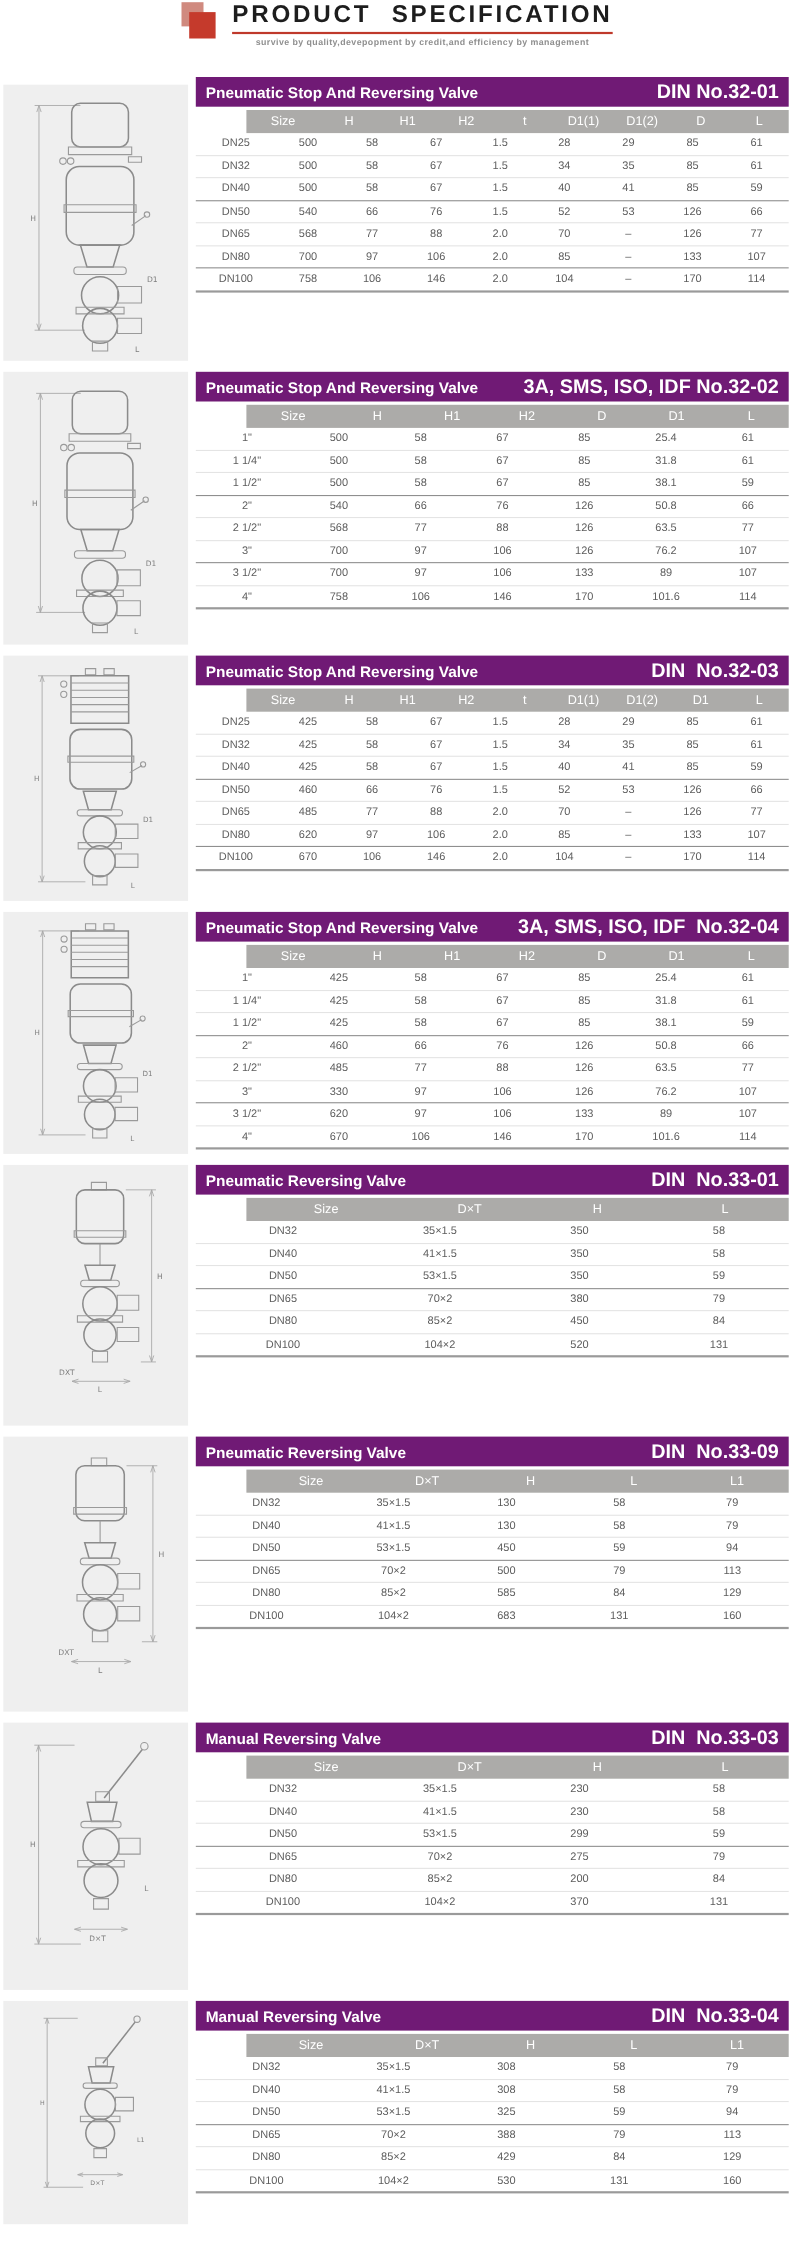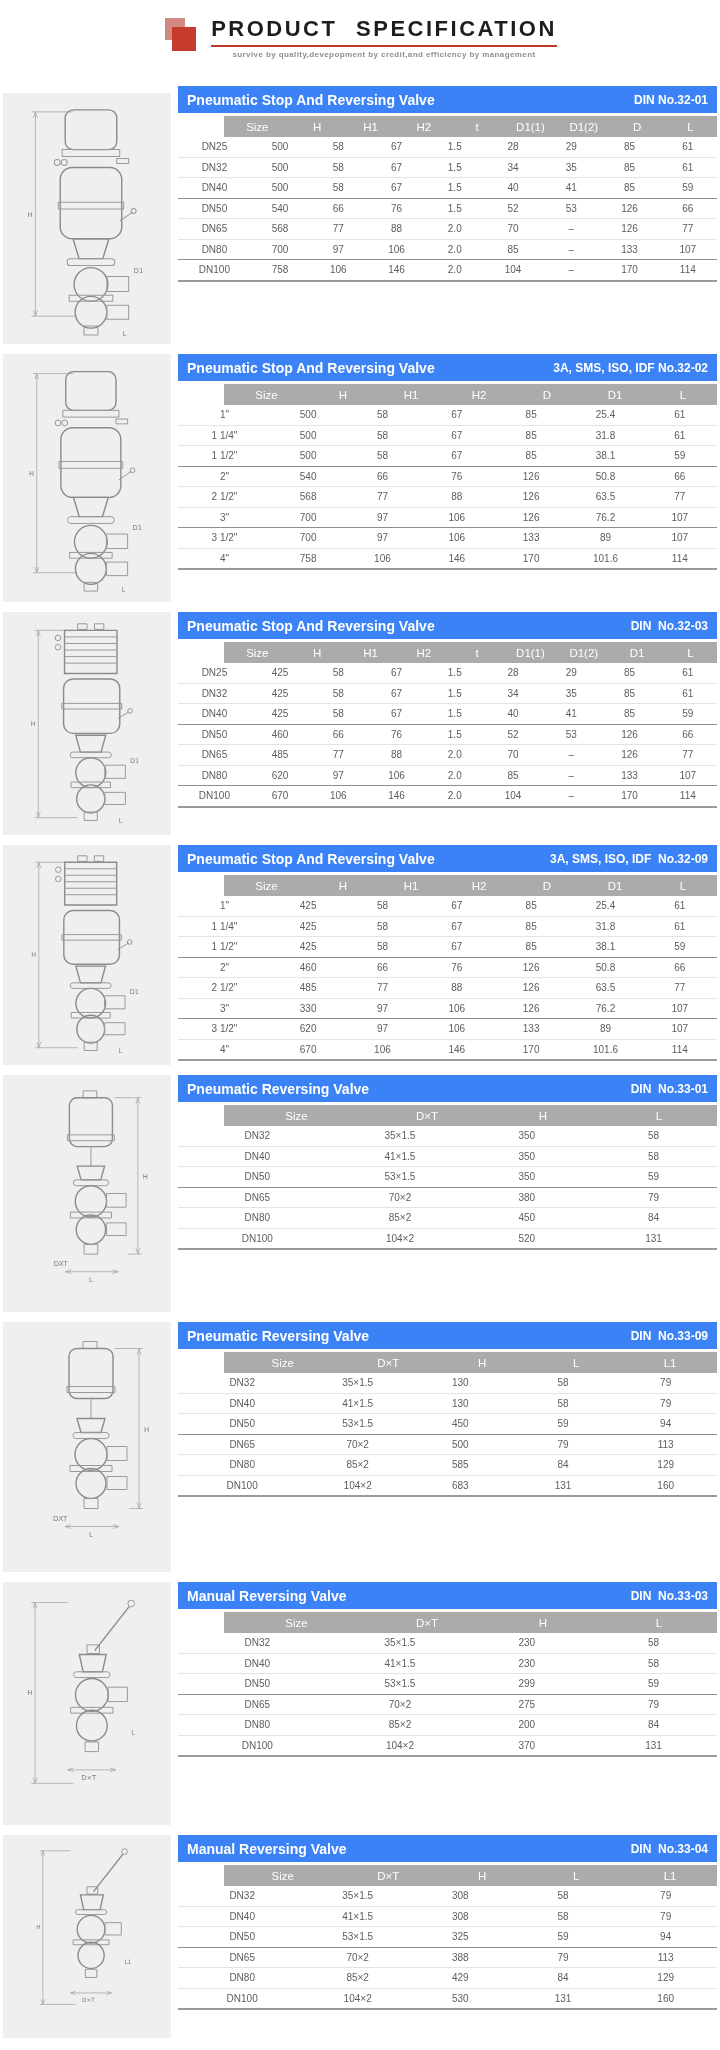--- a/index.html
+++ b/index.html
@@ -1,42 +1,42 @@
 <!DOCTYPE html>
 <html><head>
 <meta charset="utf-8">
 <style>
   html,body{margin:0;padding:0;background:#ffffff;}
   body{width:720px;height:2050px;font-family:"Liberation Sans","DejaVu Sans",sans-serif;overflow:hidden;}
 
   
-  .page-header{padding-top:16px;height:70px;text-align:right;}
+  .page-header{height:70px;text-align:right;}
   .brand-row{display:flex;justify-content:center;align-items:flex-start;}
   .logo{position:relative;width:38px;height:38px;margin-right:10px;margin-top:2px;}
   .logo .sq-back{position:absolute;left:2px;top:0;width:20px;height:22px;background:#d08a7f;}
   .logo .sq-front{position:absolute;left:9px;top:9px;width:24px;height:24px;background:#c53a2c;}
   .brand-text{display:flex;flex-direction:column;align-items:center;}
   .brand-title{font-size:22px;font-weight:600;color:#1d1d1d;letter-spacing:2.5px;word-spacing:10px;white-space:nowrap;}
   .brand-rule{width:100%;height:2px;background:#bf392b;margin-top:3px;}
   .tagline{font-size:8px;color:#8f8f8f;margin-top:3px;letter-spacing:.4px;font-weight:bold;}
 
   
   .section{display:flex;align-items:stretch;}
   .s1{height:268px}.s2{height:258px}.s3{height:233px}.s4{height:230px}
   .s5{height:247px}.s6{height:260px}.s7{height:253px}.s8{height:213px}
   .diagram-panel{width:168px;min-width:168px;background:#efefef;margin:0 0 10px 3px;
                  display:flex;align-items:center;justify-content:center;box-sizing:border-box;}
   .s1 .diagram-panel{margin-top:7px;}
   .table-col{flex:1;padding-left:7px;padding-right:3px;}
 
   
-  .title-bar{display:flex;justify-content:space-between;align-items:center;background:#3b82f6;
+  .title-bar{display:flex;justify-content:space-between;align-items:center;background:#701a75;
              color:#fff;height:27px;padding:0 9px;}
   .title-bar .t{font-size:14px;font-weight:bold;}
-  .title-bar .s{font-size:12px;font-weight:bold;white-space:pre;}
+  .title-bar .s{font-size:18px;font-weight:bold;white-space:pre;}
   .thead{display:flex;background:#acaba9;color:#ffffff;height:21px;margin-top:3px;
          align-items:center;font-size:11.5px;margin-left:46px;}
   .th{flex:1;text-align:center;}
   .th:first-child{flex:1.25;}
   .tbody{border-bottom:2px solid #9a9a9a;}
   .tr{display:flex;height:19.5px;align-items:center;font-size:10px;color:#5d5d5d;
       border-bottom:1px solid #e4e4e4;}
   .tr:last-child{border-bottom:none;}
   .tr.group-end{border-bottom:1px solid #8f8f8f;}
   .td{flex:1;text-align:center;white-space:nowrap;}
@@ -511,21 +511,21 @@
         <rect class="ln" x="77" y="204" width="14" height="9"></rect>
       </g>
       <text class="lbl" x="126" y="152">D1</text>
       <text class="lbl" x="114" y="216">L</text>
     </svg>
   </div>
   <div class="table-col">
     <div class="spec-table">
       <div class="title-bar">
         <span class="t">Pneumatic Stop And Reversing Valve</span>
-        <span class="s">3A, SMS, ISO, IDF  No.32-09</span>
+        <span class="s">3A, SMS, ISO, IDF  No.32-04</span>
       </div>
       <div class="thead">
           <div class="th">Size</div>
           <div class="th">H</div>
           <div class="th">H1</div>
           <div class="th">H2</div>
           <div class="th">D</div>
           <div class="th">D1</div>
           <div class="th">L</div>
         </div>

